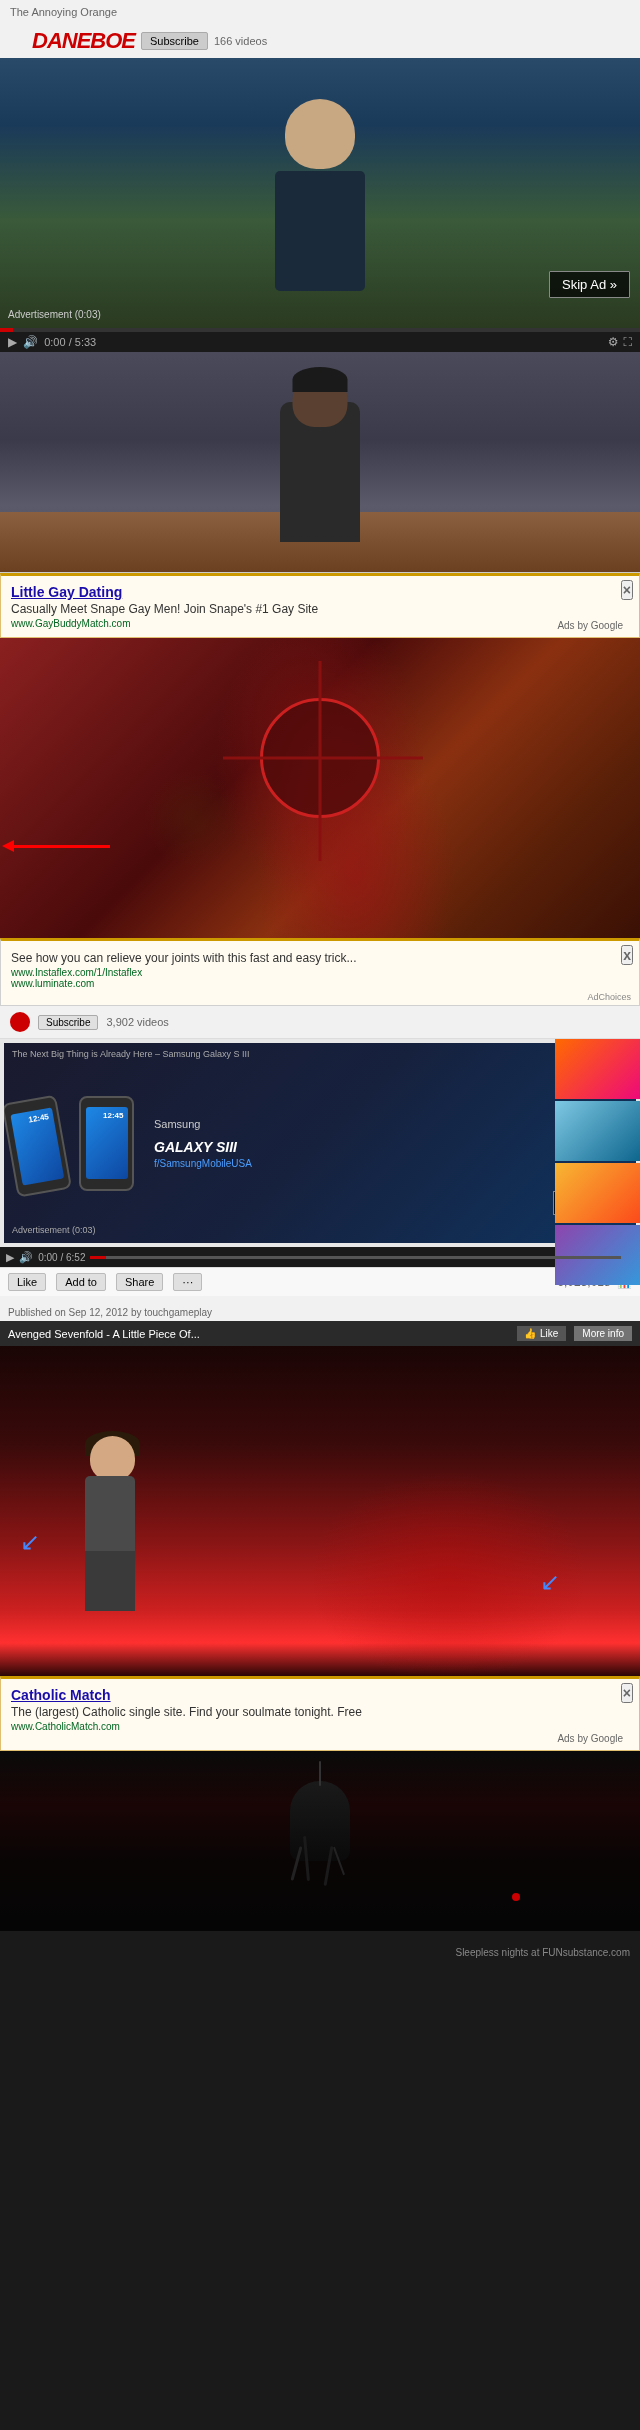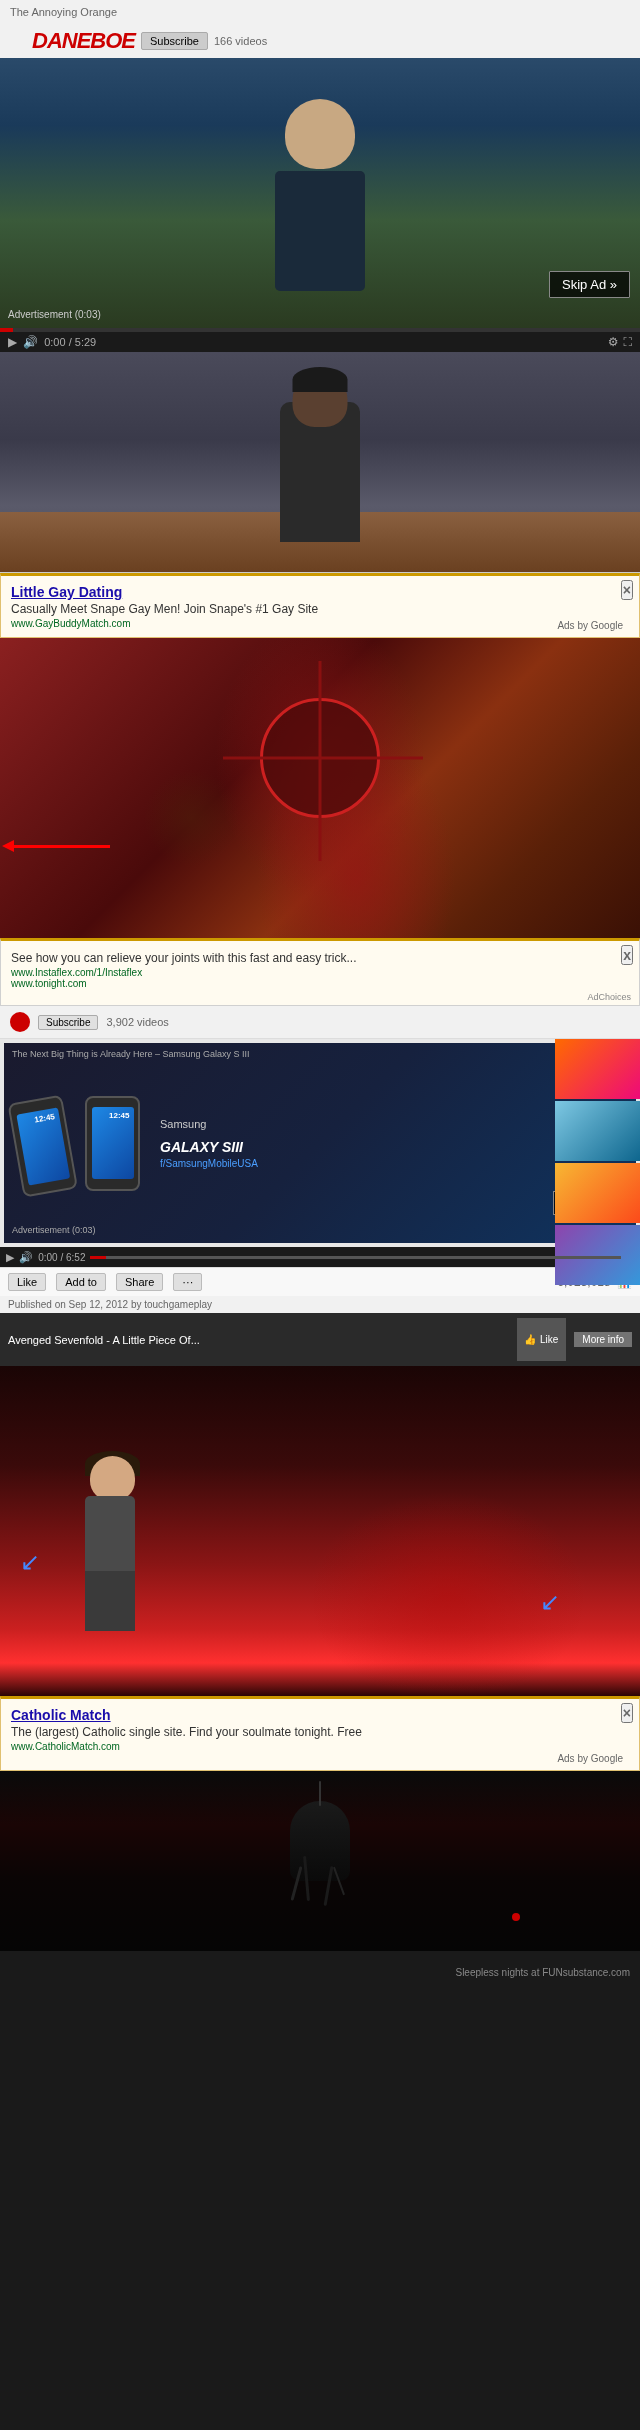--- a/index.html
+++ b/index.html
@@ -265,21 +265,21 @@
       overflow: hidden;
     }
     .samsung-ad-bg {
       width: 100%;
       height: 100%;
       background: linear-gradient(135deg, #1a1a2e 0%, #16213e 50%, #0f3460 100%);
       display: flex;
       align-items: center;
       justify-content: center;
       gap: 20px;
-      padding: 26px;
+      padding: 20px;
     }
     .samsung-phones {
       display: flex;
       gap: -10px;
     }
     .phone-mock {
       width: 55px;
       height: 95px;
       background: #2a2a2a;
       border-radius: 8px;
@@ -385,20 +385,21 @@
     .view-count {
       margin-left: auto;
       color: #666;
       font-size: 12px;
     }
     .yt-published {
       padding: 3px 8px;
       font-size: 10px;
       color: #666;
       background: #f1f1f1;
+      margin-top: 8px;
     }
     .yt-progress-bar {
       background: #1a1a1a;
       height: 20px;
       display: flex;
       align-items: center;
       padding: 0 6px;
       gap: 5px;
     }
     .progress-track {
@@ -441,21 +442,21 @@
       position: relative;
     }
     .a7x-title {
       color: #fff;
       font-size: 11px;
     }
     .a7x-like-btn {
       background: #555;
       color: #fff;
       border: none;
-      padding: 16px 8px;
+      padding: 2px 8px;
       font-size: 10px;
       cursor: pointer;
       margin-left: auto;
     }
     .a7x-more-btn {
       background: #737373;
       color: #fff;
       border: none;
       padding: 2px 8px;
       font-size: 10px;
@@ -637,21 +638,21 @@
       <button class="skip-ad-btn">Skip Ad »</button>
       <div class="ad-label">Advertisement (0:03)</div>
     </div>
     <div class="video-progress-bar">
       <div class="video-progress-fill"></div>
     </div>
     <div class="video-controls">
       <span class="yt-control-btn">▶</span>
       <span class="yt-control-btn">🔊</span>
       <span class="time-display">
-        <span>0:00</span> / <span>5:29</span>
+        <span>0:00</span> / <span>5:33</span>
       </span>
       <span style="margin-left:auto;display:flex;gap:5px;">
         <span class="yt-control-btn">⚙</span>
         <span class="yt-control-btn">⛶</span>
       </span>
     </div>
   </div>
 
   <div class="puppet-video">
     <div class="curtain-bg"></div>
@@ -686,21 +687,21 @@
     <div style="width:100px;height:3px;background:#ff0000;position:relative;">
       <div style="position:absolute;left:-8px;top:-5px;border-right:12px solid #ff0000;border-top:6px solid transparent;border-bottom:6px solid transparent;"></div>
     </div>
   </div>
 </div>
 
 <div class="ad-banner-joint">
   <button class="ad-close-btn">x</button>
   <div class="ad-description">See how you can relieve your joints with this fast and easy trick...</div>
   <div class="ad-url">www.Instaflex.com/1/Instaflex</div>
-  <div class="ad-url">www.tonight.com</div>
+  <div class="ad-url">www.luminate.com</div>
   <div class="ad-choices">AdChoices</div>
 </div>
 
 <div class="section-youtube-iphone">
   <div class="yt-header-2">
     <span class="channel-icon"></span>
     <button class="subscribe-btn-2">Subscribe</button>
     <span style="font-size:11px;color:#666;">3,902 videos</span>
   </div>
 

